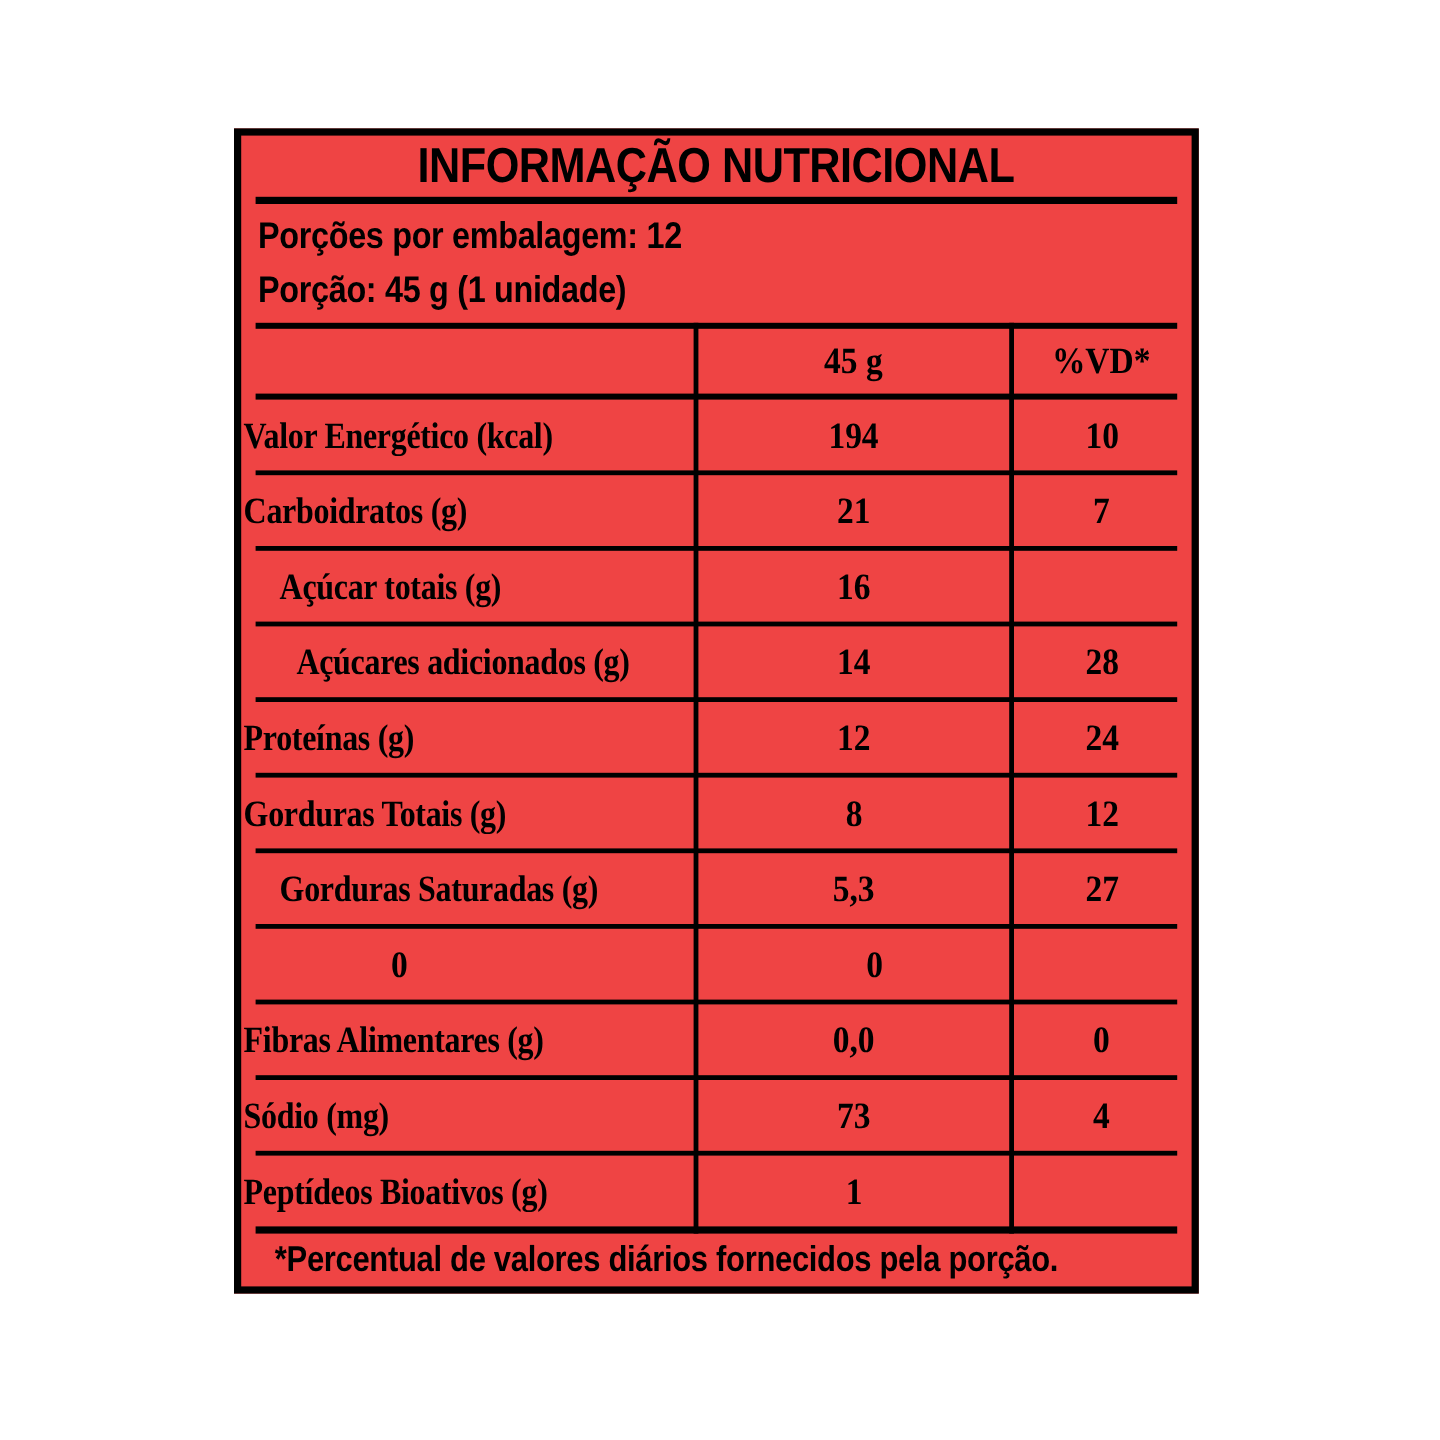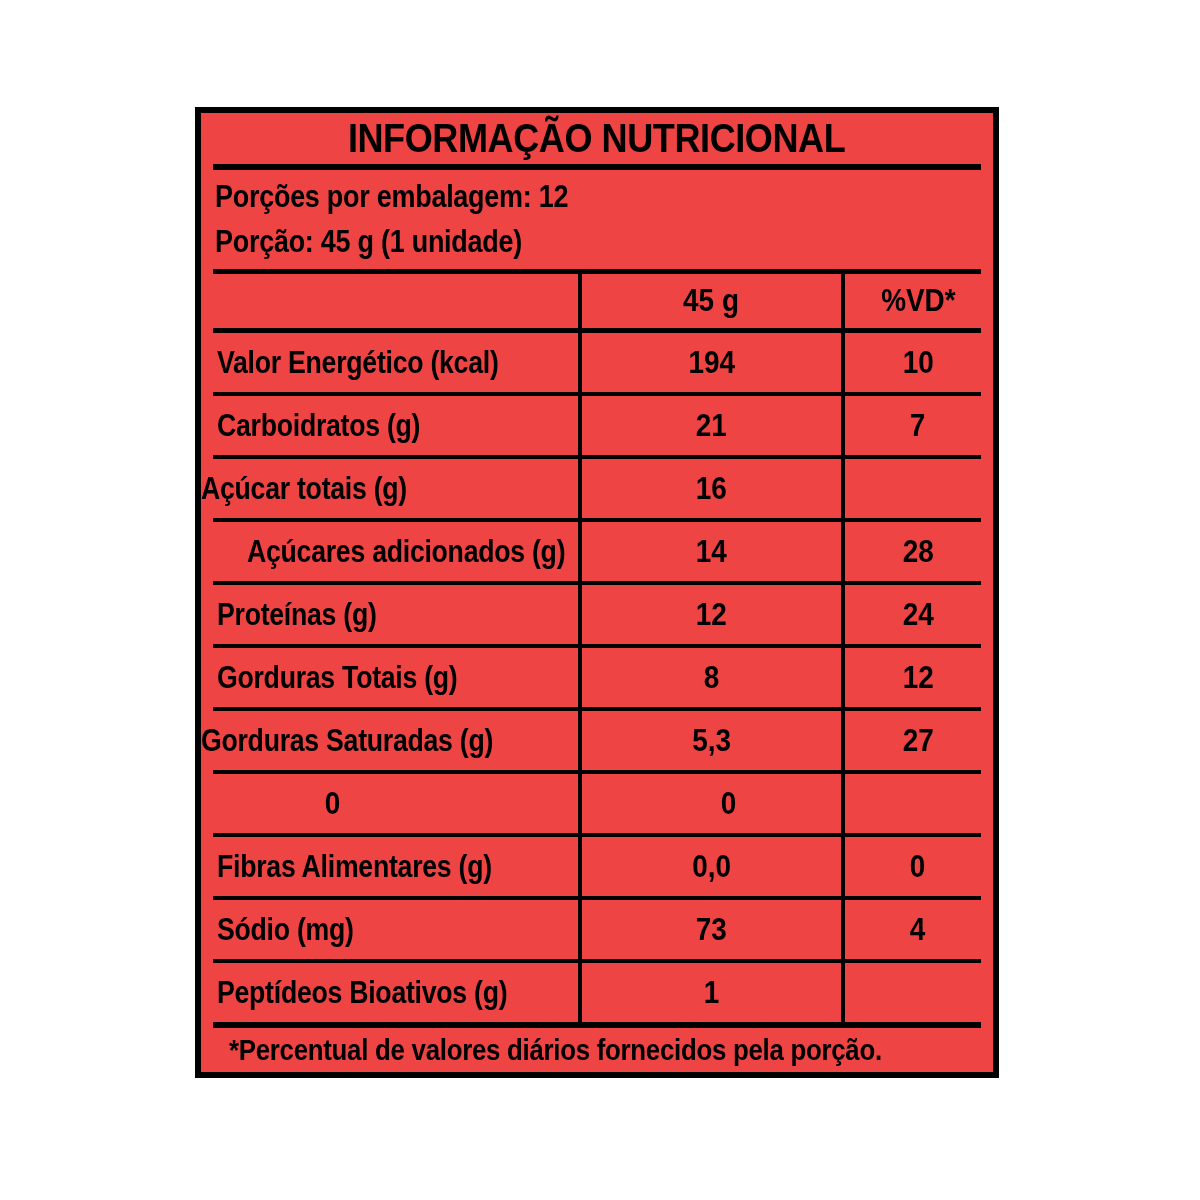--- a/index.html
+++ b/index.html
@@ -64,20 +64,21 @@
     white-space: nowrap;
     display: inline-block;
     letter-spacing: -0.3px;
   }
 
   .gridwrap {
     position: relative;
     flex: 0 0 auto;
     display: flex;
     flex-direction: column;
+    font-family: Liberation Serif, serif;
   }
   .vline {
     position: absolute;
     top: 0;
     bottom: 0;
     width: 4px;
     background: #000;
   }
   .v1 { left: 377px; }
   .v2 { left: 640px; }
@@ -100,22 +101,22 @@
     transform-origin: left center;
     white-space: nowrap;
     letter-spacing: -0.3px;
   }
   .c2 .t, .c3 .t {
     display: inline-block;
     transform: scaleX(0.9);
     transform-origin: center;
     white-space: nowrap;
   }
-  .i0 { padding-left: 16px; }
-  .i1 { }
+  .i0 { padding-left: 2px; }
+  .i1 { padding-left: 32px; }
   .i2 { padding-left: 46px; }
 
   .footer {
     flex: 1;
     display: flex;
     align-items: center;
     padding-left: 28px;
   }
   .footer .t {
     font-size: 30px;

